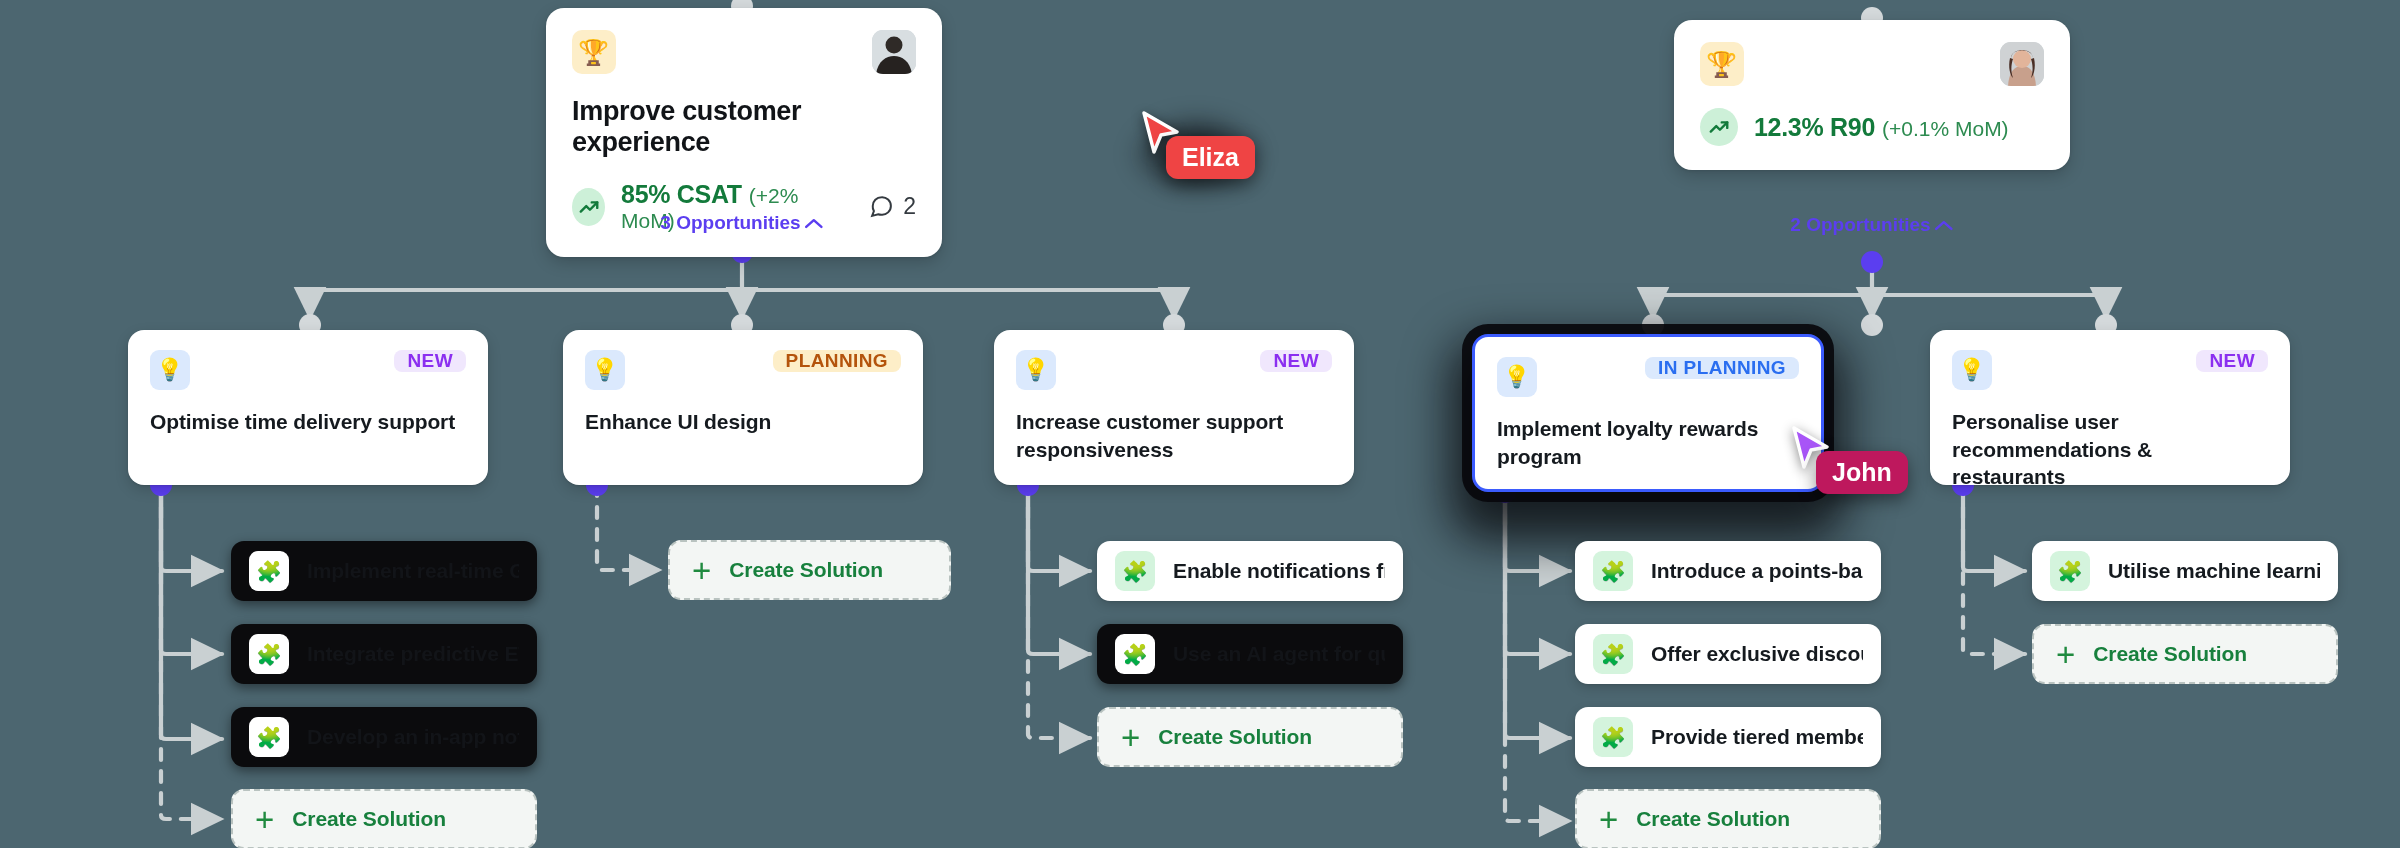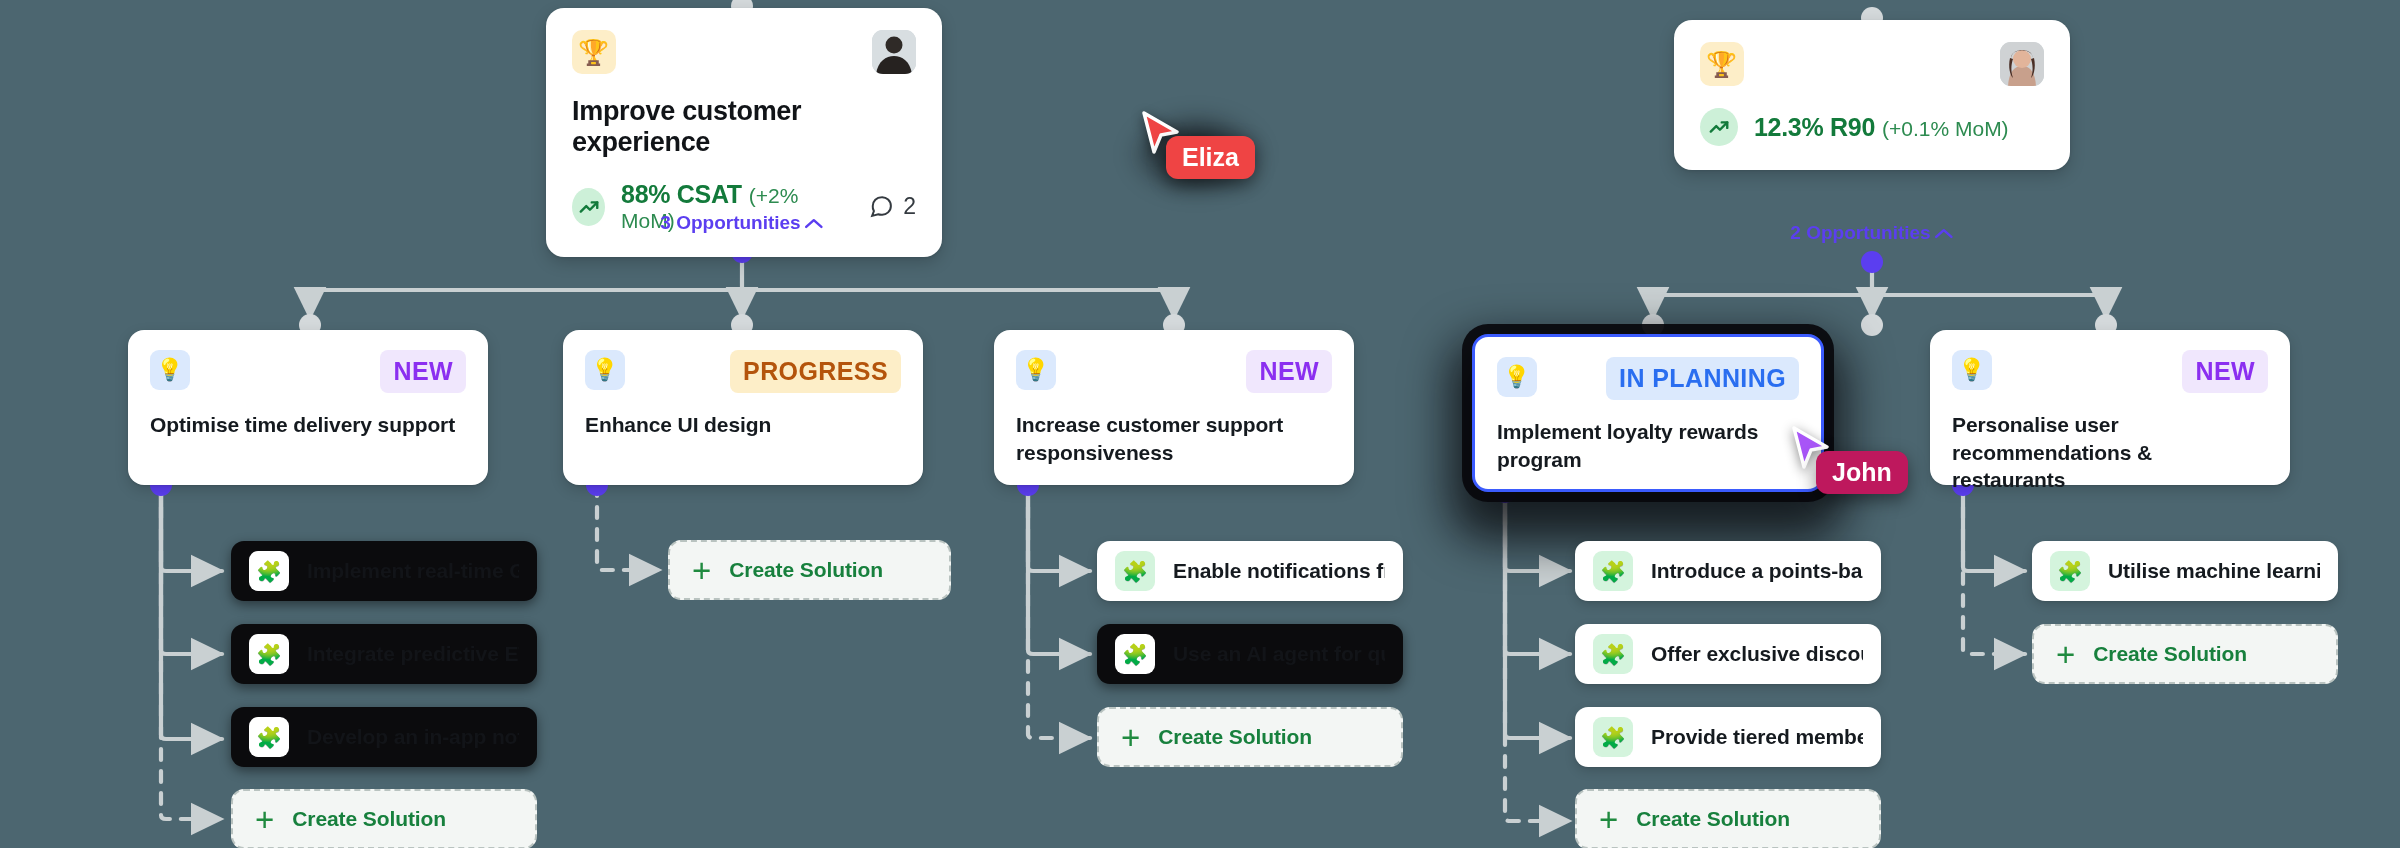--- a/index.html
+++ b/index.html
@@ -64,22 +64,22 @@
   .opp-card.selected {
     border: 3px solid #3b5bfd;
     box-shadow: 0 0 0 10px rgba(8,8,12,.92), 0 26px 46px 22px rgba(5,5,8,.75);
   }
   .opp-head { display: flex; align-items: flex-start; justify-content: space-between; }
   .bulb-chip {
     width: 40px; height: 40px; border-radius: 9px; background: #dbe9fd;
     display: flex; align-items: center; justify-content: center; font-size: 22px; line-height: 1;
   }
   .status-chip {
-    border-radius: 8px; padding: 7px 13px;
-    font-size: 25px; font-weight: 700; letter-spacing: .4px;
+    border-radius: 8px; padding: 0 13px;
+    font-size: 19px; font-weight: 700; letter-spacing: .4px;
   }
   .chip-new      { background: #f0e7fd; color: #8b2ff0; }
   .chip-planning { background: #fdeec8; color: #b4540c; }
   .chip-progress { background: #dbe9fd; color: #2a6ef0; }
   .opp-title {
     margin-top: 18px;
     font-size: 21px; font-weight: 600; color: #151a1f; line-height: 1.32; letter-spacing: -.1px;
   }
 
   
@@ -213,21 +213,21 @@
     </div>
     <div class="goal-title">Improve customer experience</div>
     <div class="goal-metrics">
       <div class="trend-badge">
         <svg width="22" height="22" viewBox="0 0 24 24" fill="none" stroke="#137a3b" stroke-width="2.6" stroke-linecap="round" stroke-linejoin="round">
           <polyline points="3,17 9,11 13,15 21,7"></polyline>
             <polyline points="15,7 21,7 21,13"></polyline>
         </svg>
       </div>
       <div>
-        <span class="metric-main">88% CSAT</span><span class="metric-delta">(+2% MoM)</span>
+        <span class="metric-main">85% CSAT</span><span class="metric-delta">(+2% MoM)</span>
       </div>
       <div class="comment-wrap">
         <svg width="25" height="25" viewBox="0 0 24 24" fill="none" stroke="#343a40" stroke-width="1.9">
           <path d="M21 11.5a8.4 8.4 0 0 1-9 8.4 9.3 9.3 0 0 1-3.2-.5L3 21l1.7-4.6A8.2 8.2 0 0 1 3.6 11.5 8.4 8.4 0 0 1 12 3.1a8.4 8.4 0 0 1 9 8.4z"></path>
         </svg>
         <span class="comment-count">2</span>
       </div>
     </div>
   </div>
   <div class="opp-toggle" style="left:742px; top:212px;">
@@ -256,39 +256,39 @@
         <svg width="22" height="22" viewBox="0 0 24 24" fill="none" stroke="#137a3b" stroke-width="2.6" stroke-linecap="round" stroke-linejoin="round">
           <polyline points="3,17 9,11 13,15 21,7"></polyline>
             <polyline points="15,7 21,7 21,13"></polyline>
         </svg>
       </div>
       <div>
         <span class="metric-main">12.3% R90</span><span class="metric-delta">(+0.1% MoM)</span>
       </div>
     </div>
   </div>
-  <div class="opp-toggle" style="left:1872px; top:222px;">
+  <div class="opp-toggle" style="left:1872px; top:214px;">
     <span>2 Opportunities</span>
     <svg class="chev-up" width="19" height="13" viewBox="0 0 20 13" fill="none" stroke="#5b3ef0" stroke-width="2.6" stroke-linecap="round" stroke-linejoin="round">
         <polyline points="2,10 10,3 18,10"></polyline>
       </svg>
   </div>
 
   <div class="opp-card" style="left:128px; top:330px; width:360px; height:155px;">
     <div class="opp-head">
       <div class="bulb-chip">💡</div>
       <div class="status-chip chip-new">NEW</div>
     </div>
     <div class="opp-title">Optimise time delivery support</div>
   </div>
 
   <div class="opp-card" style="left:563px; top:330px; width:360px; height:155px;">
     <div class="opp-head">
       <div class="bulb-chip">💡</div>
-      <div class="status-chip chip-planning">PROGRESS</div>
+      <div class="status-chip chip-planning">PLANNING</div>
     </div>
     <div class="opp-title">Enhance UI design</div>
   </div>
 
   <div class="opp-card" style="left:994px; top:330px; width:360px; height:155px;">
     <div class="opp-head">
       <div class="bulb-chip">💡</div>
       <div class="status-chip chip-new">NEW</div>
     </div>
     <div class="opp-title">Increase customer support responsiveness</div>

